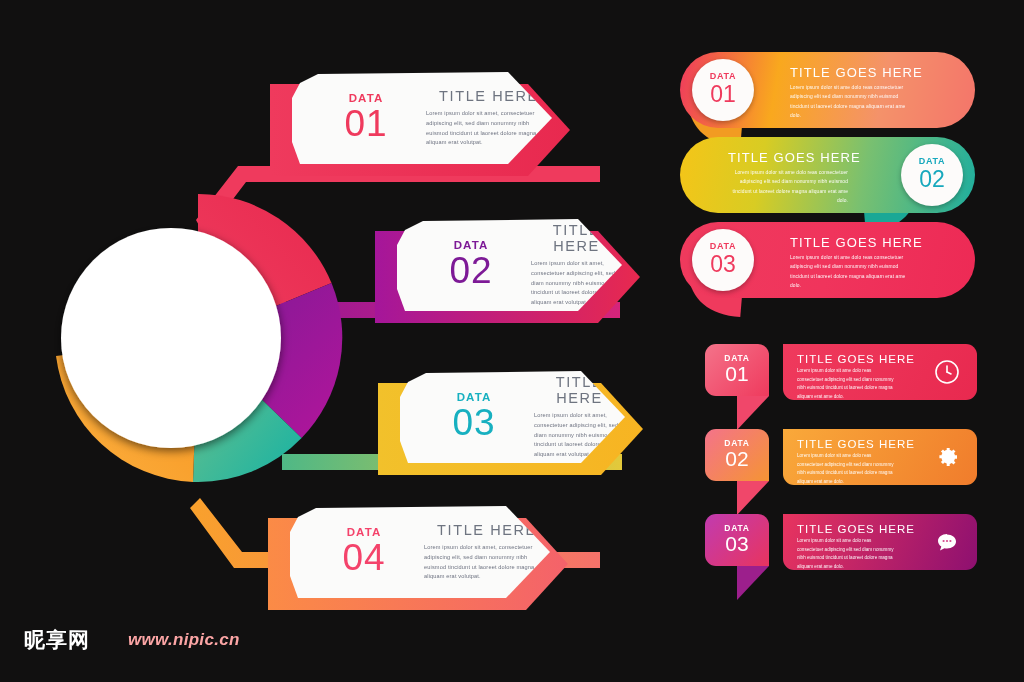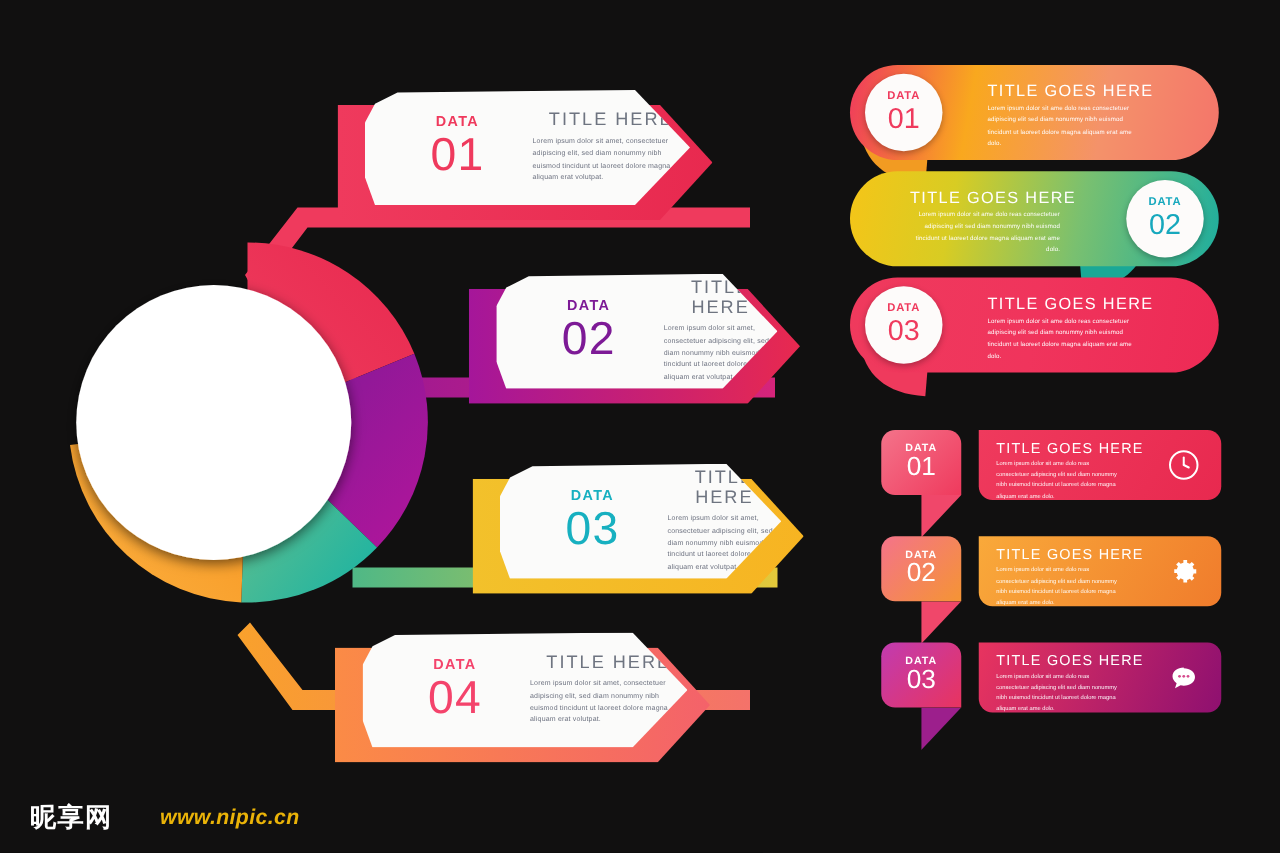--- a/index.html
+++ b/index.html
@@ -77,29 +77,29 @@
     color: #fff; padding: 9px 0 0 14px;
   }
   .tb-title { font-size: 11.5px; letter-spacing: 1px; margin-bottom: 2px; }
   .tb-body { font-size: 4.6px; line-height: 1.9; width: 100px; opacity: .95; }
   .tag-icon {
     position: absolute; right: 16px; top: 13px; width: 29px; height: 29px;
     border-radius: 50%; display: flex; align-items: center; justify-content: center;
   }
 
   
-  #footer { position: absolute; left: 0; bottom: 4px; width: 814px; height: 52px; }
+  #footer { position: absolute; left: 0; bottom: 18px; width: 814px; height: 52px; }
   .logo-mark {
     position: absolute; left: 24px; top: 14px;
     font-size: 21px; font-weight: bold; color: #fff;
     font-family: "DejaVu Sans", sans-serif; letter-spacing: 1px;
   }
   .logo-url {
     position: absolute; left: 128px; top: 18px;
-    font-size: 17px; font-weight: bold; font-style: italic; color: #eab308;
+    font-size: 17px; font-weight: bold; font-style: italic; color: #fca5a5;
     letter-spacing: .3px;
   }
   .id-text { position: absolute; right: 10px; top: 20px; font-size: 12px; color: #f0f0f0; }
 </style>
 </head>
 <body>
 
 <div id="stage">
 
   <div id="left-panel">

